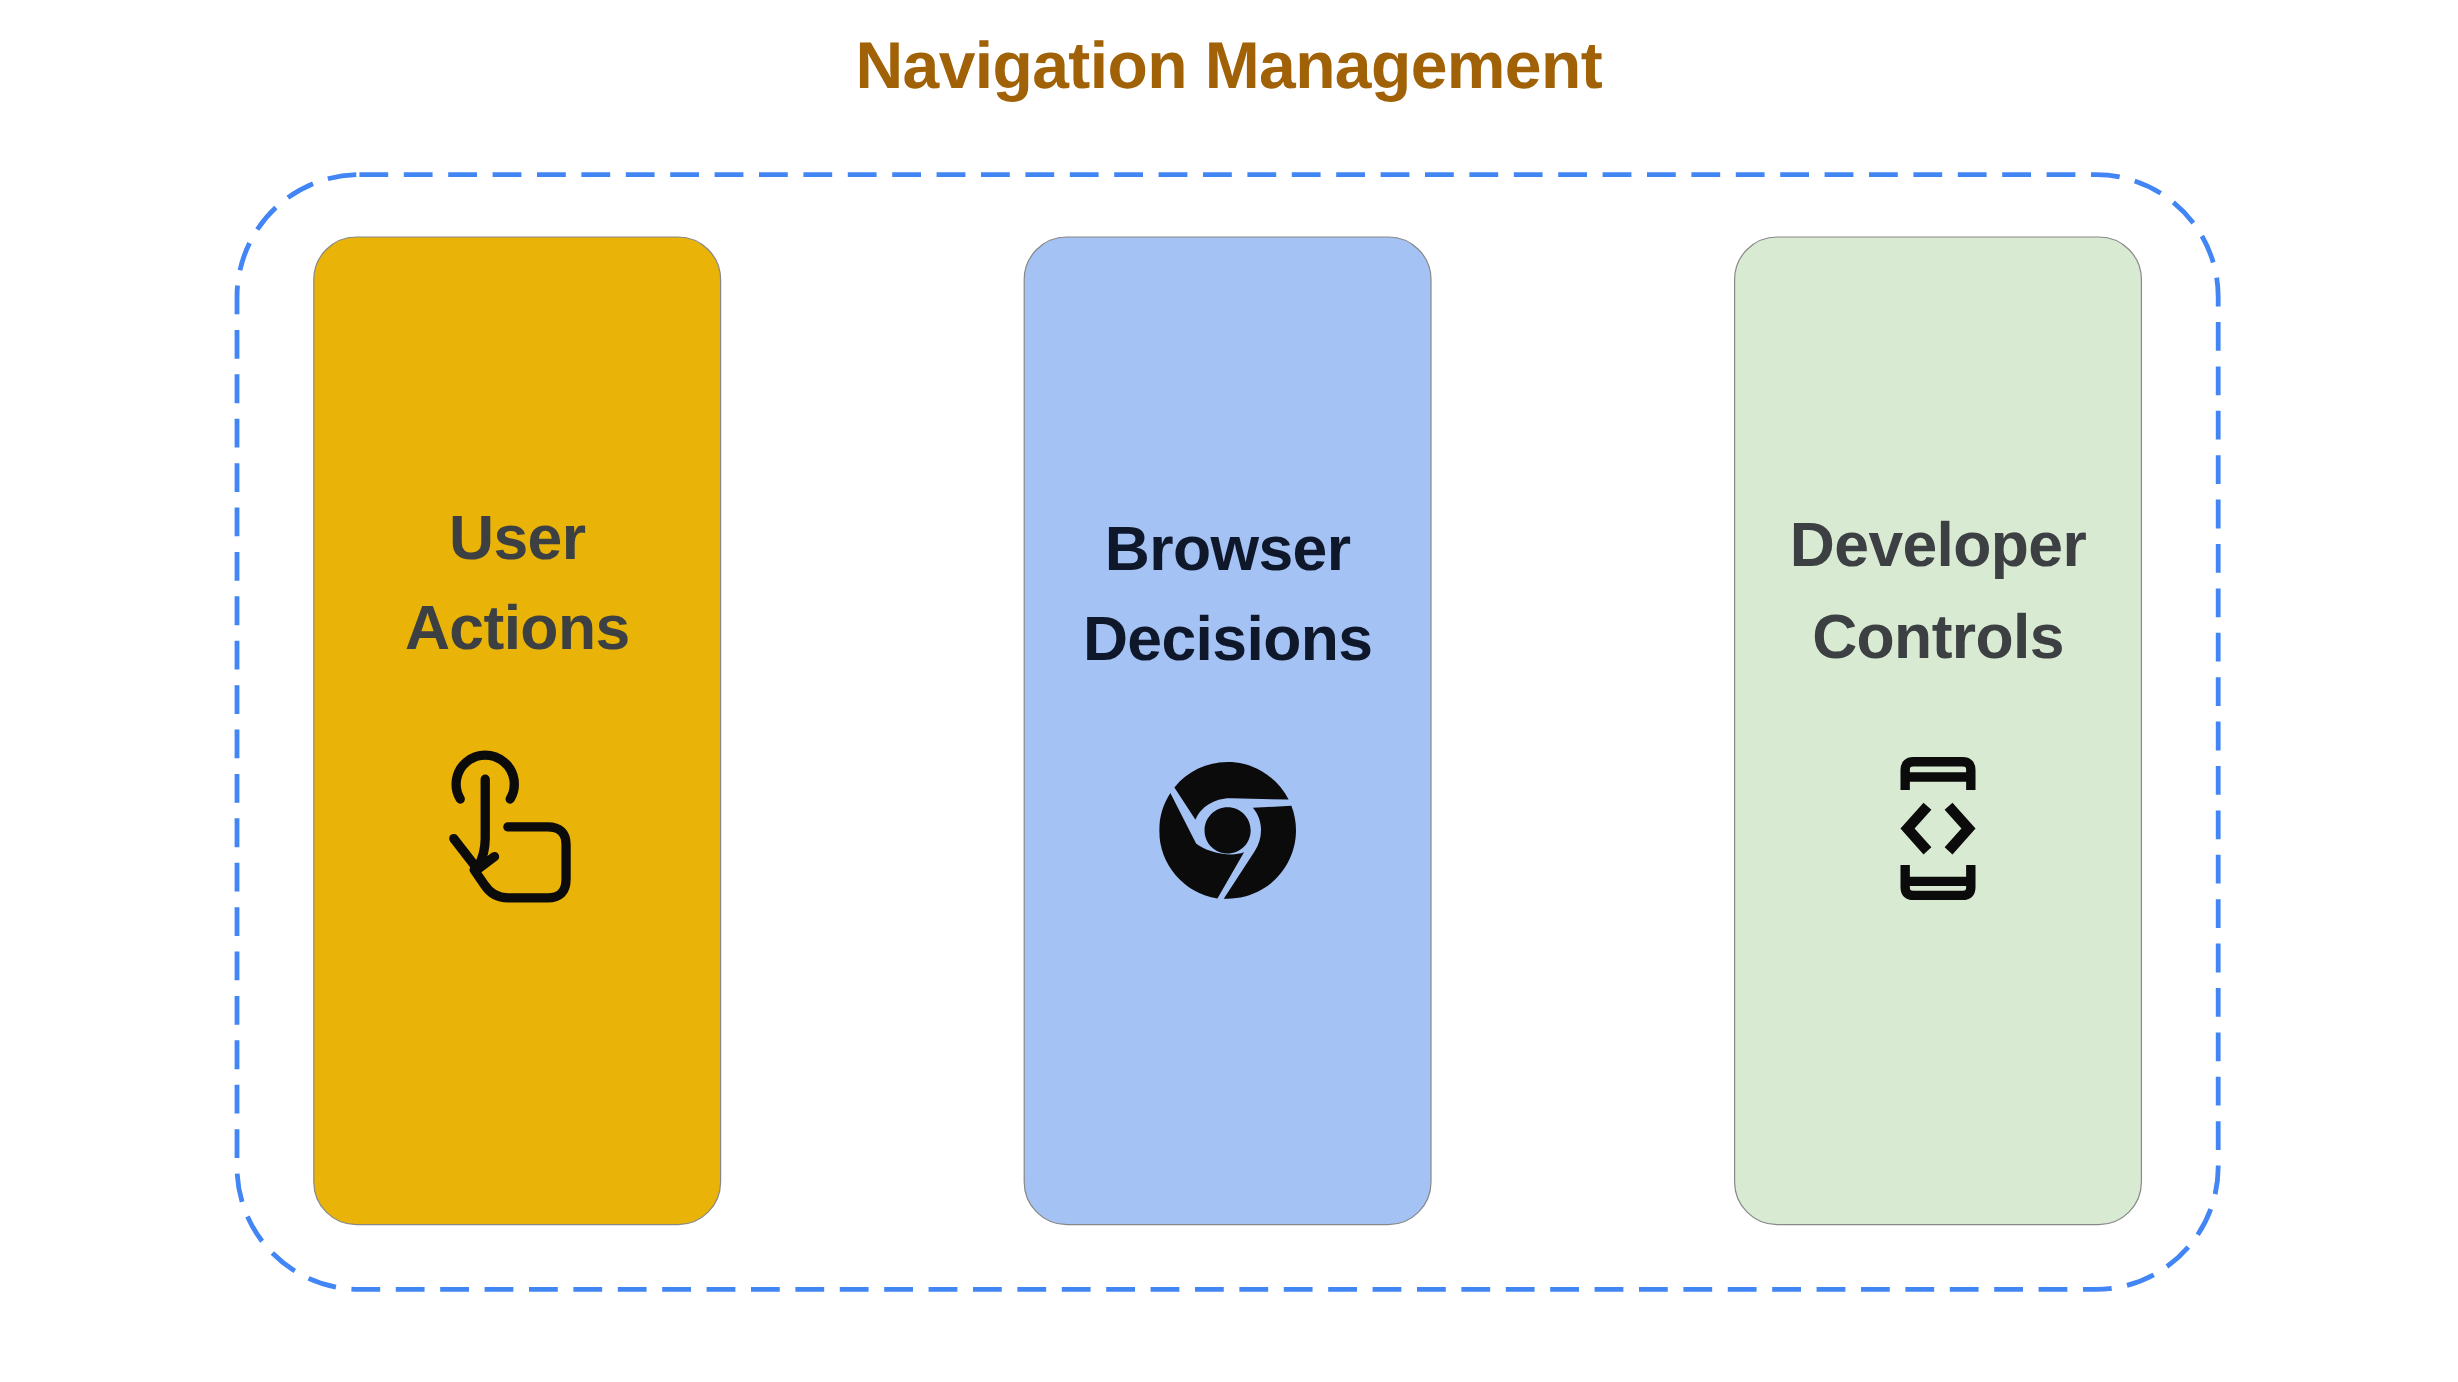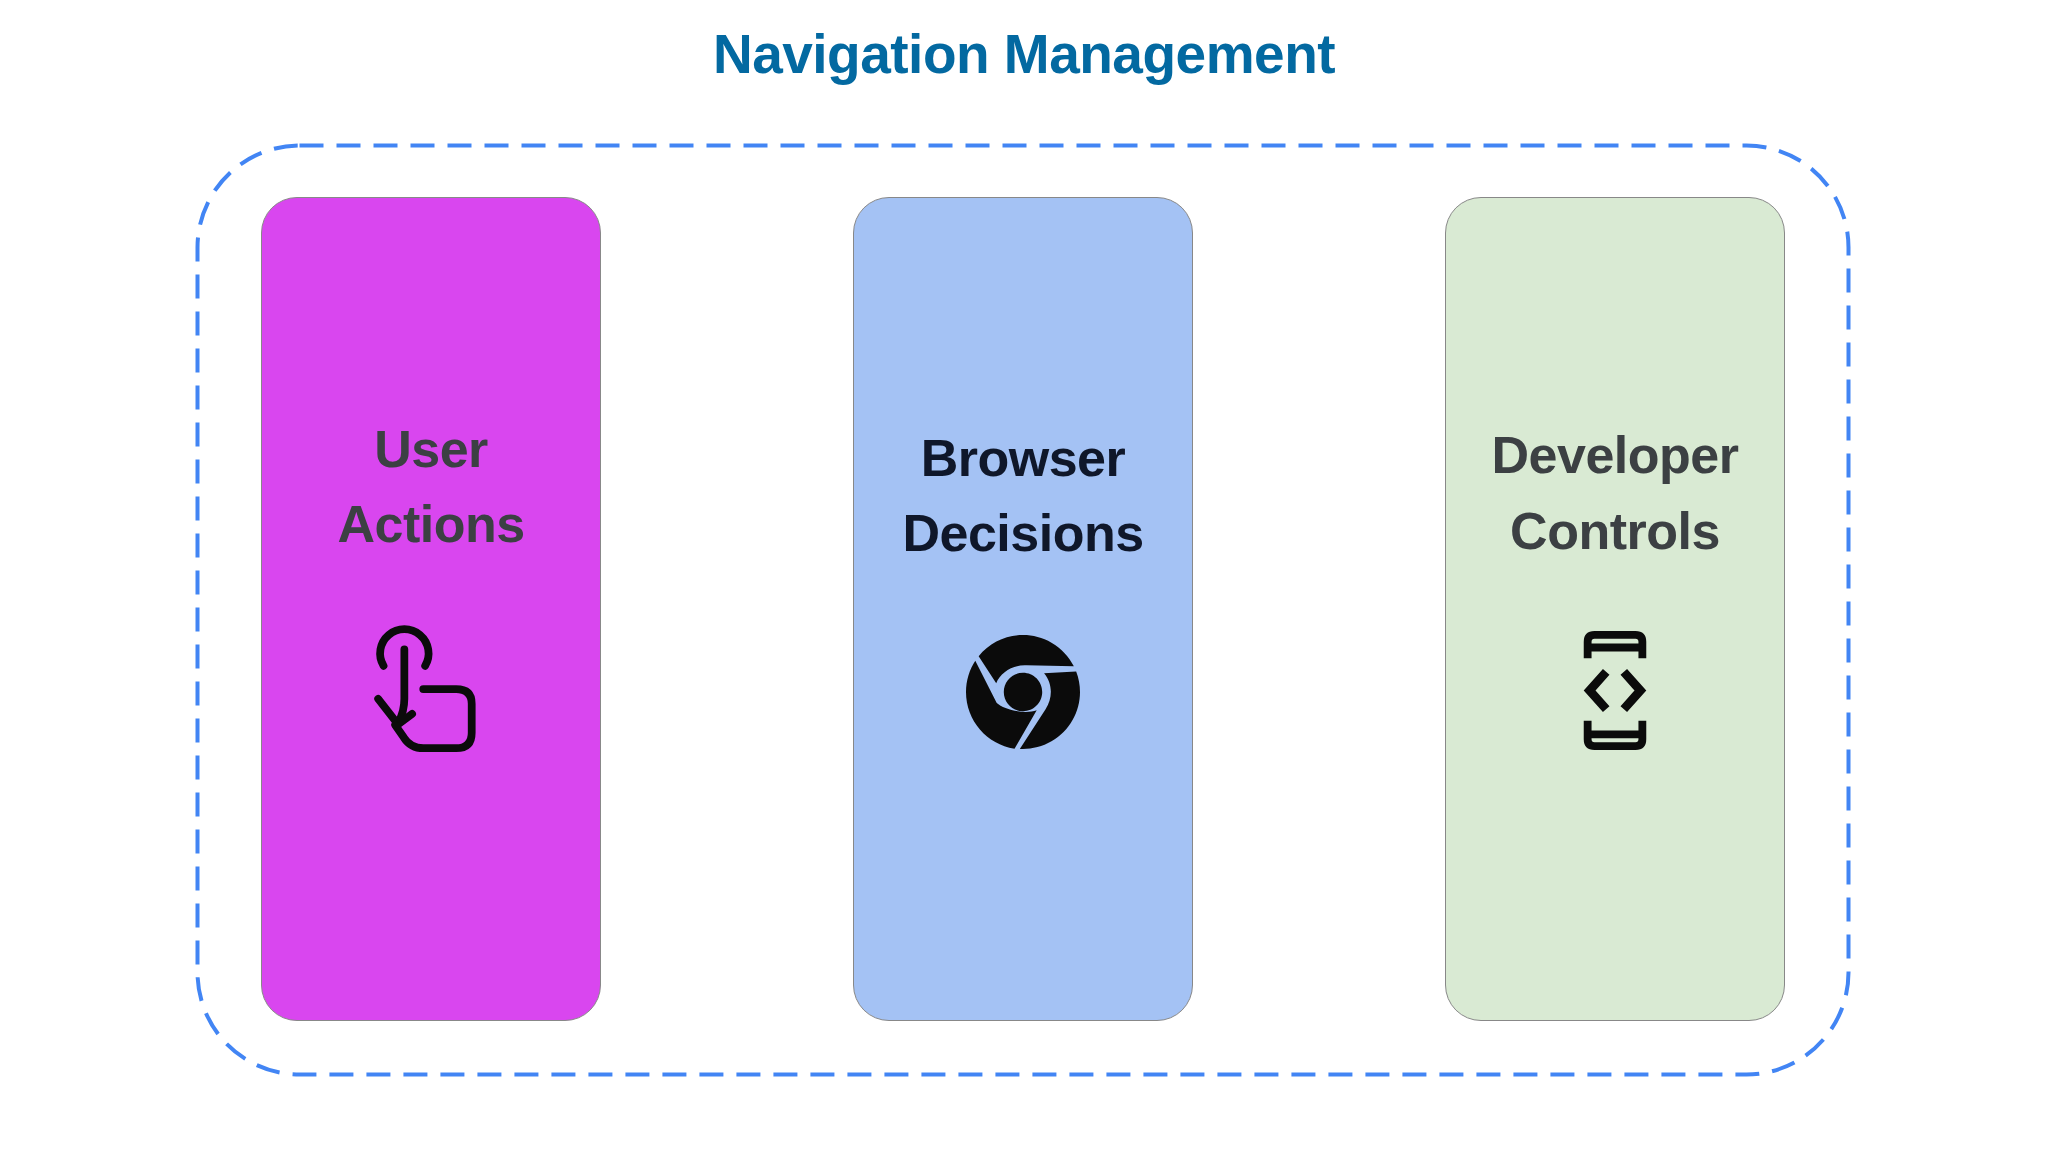--- a/index.html
+++ b/index.html
@@ -41,31 +41,31 @@
     transform: translateY(-28px);
   }
 
   .card-icon { display: block; transform: translateY(-18px); }
 </style>
 </head>
 <body>
 
 <div class="canvas">
 
-  <div class="diagram-title" style="color: #0369a1;">Navigation Management</div>
+  <div class="diagram-title" style="color: #a16207;">Navigation Management</div>
 
   <div class="frame">
 
     <svg class="dash" viewBox="0 0 1656 934" preserveAspectRatio="none" aria-hidden="true">
       <rect x="2.5" y="2.5" width="1651" height="929" rx="102" ry="102" fill="none" stroke-width="4" stroke="#4285F4" stroke-dasharray="24 13"></rect>
     </svg>
 
     <div class="cards-row">
 
-      <div class="card" style="background-color: #d946ef; border-color: rgb(136, 136, 136);">
+      <div class="card" style="background-color: #eab308; border-color: rgb(136, 136, 136);">
         <div class="card-label" style="color: rgb(60, 64, 67);">User Actions</div>
         <svg class="card-icon" width="126" height="136" viewBox="0 0 130 140" fill="none" stroke="currentColor" stroke-width="8" stroke-linecap="round" stroke-linejoin="round" aria-hidden="true" style="color: rgb(11, 11, 11);">
           <path d="M 16 43 A 25 25 0 1 1 59 43"></path>
           <path d="M 37.5 26 L 37.5 77 Q 37.5 90 31.5 101"></path>
           <path d="M 10.5 77 L 31 103.5 L 45.5 92.5"></path>
           <path d="M 57 67 L 91 67 Q 107 67 107 82 L 107 112 Q 107 128 91 128 L 57 128 Q 44 128 37 117 L 28 104"></path>
         </svg>
       </div>
 
       <div class="card" style="background-color: rgb(164, 194, 244); border-color: rgb(136, 136, 136);">

